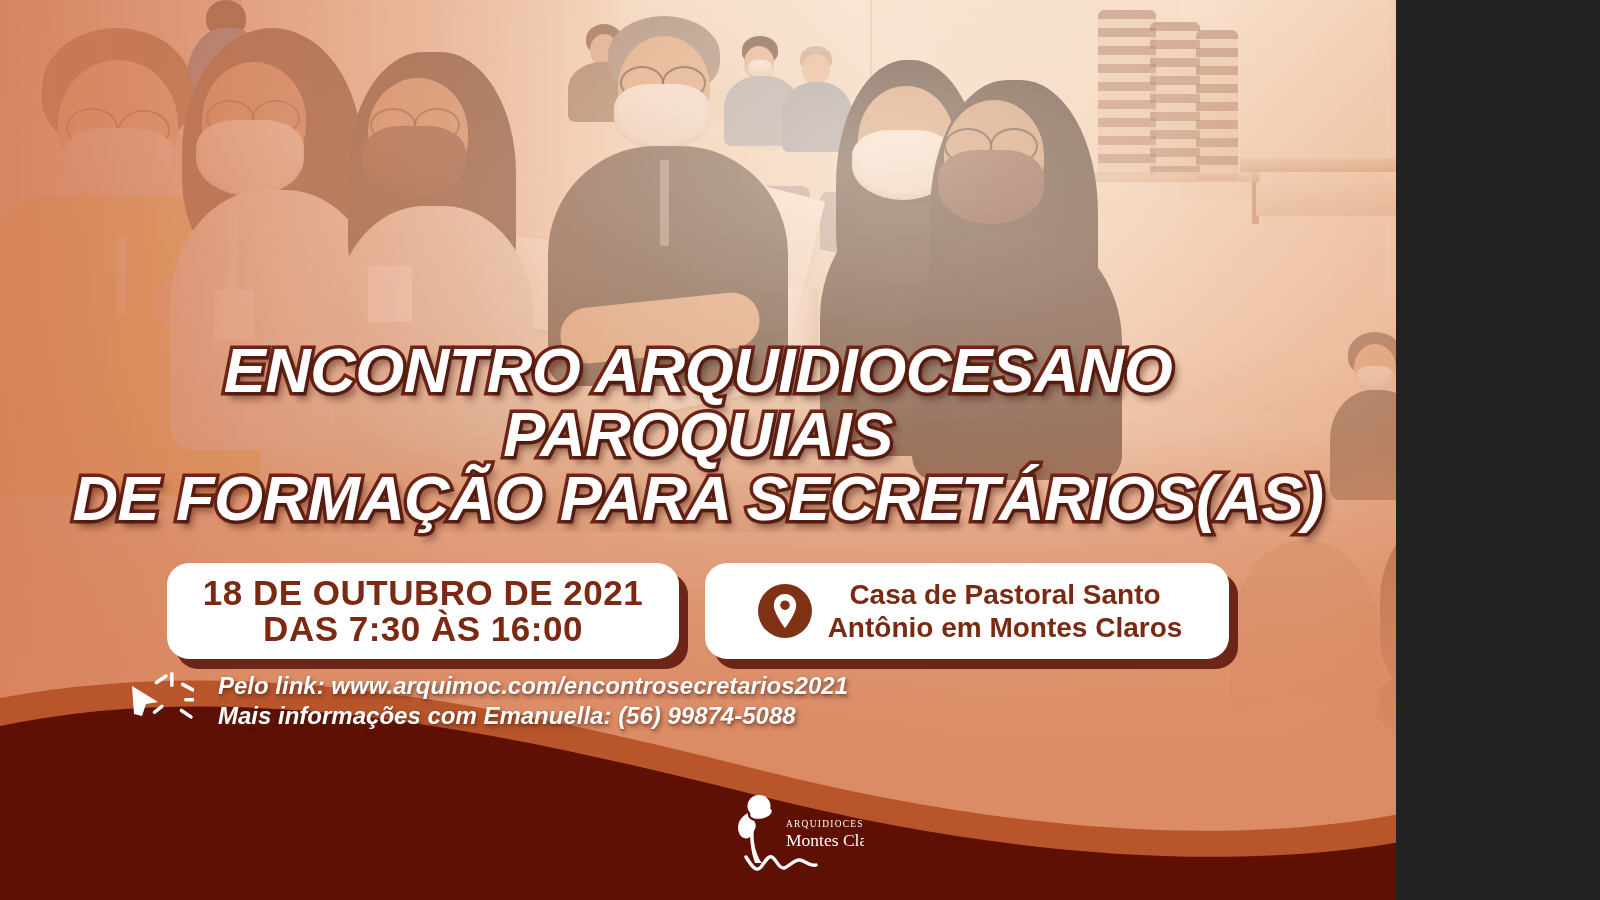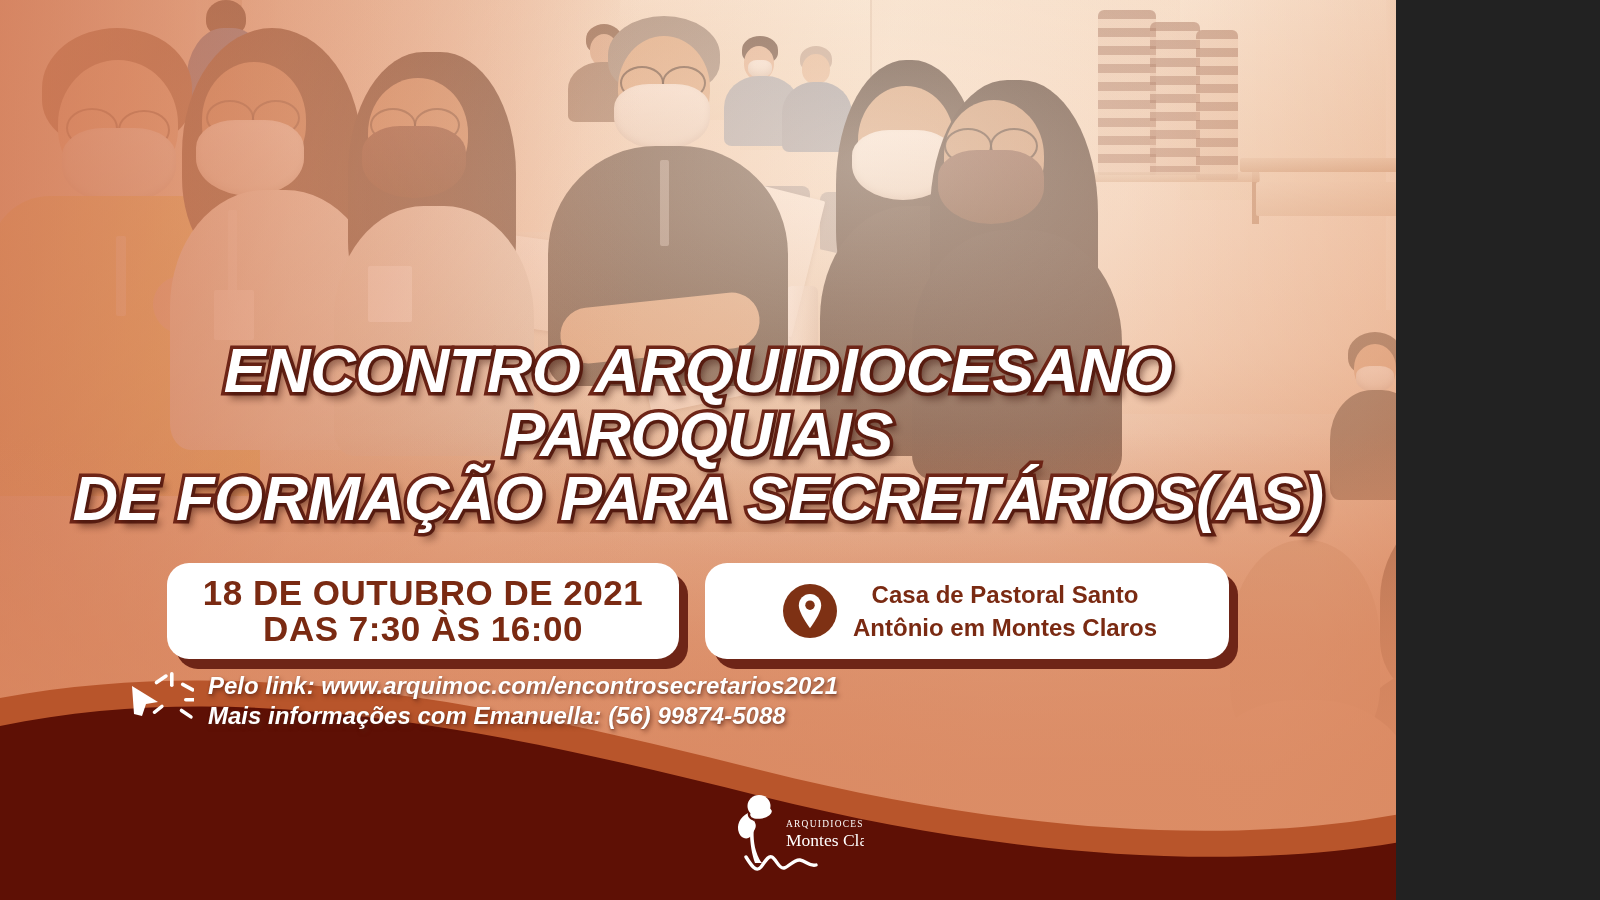--- a/index.html
+++ b/index.html
@@ -229,33 +229,33 @@
     border-radius: 50%;
     background: #7e3114;
     display: flex;
     align-items: center;
     justify-content: center;
     flex: 0 0 auto;
   }
   .local-text {
     color: #7a2a12;
     font-weight: 800;
-    font-size: 24px;
+    font-size: 28px;
     line-height: 33px;
     text-align: center;
   }
 
   
   .link-block {
     position: absolute;
     left: 128px;
     top: 668px;
     display: flex;
     align-items: center;
-    gap: 14px;
+    gap: 24px;
     z-index: 6;
   }
   .cursor-icon { width: 66px; height: 66px; flex: 0 0 auto; }
   .link-lines {
     color: #ffffff;
     font-style: italic;
     font-weight: 700;
     font-size: 24px;
     line-height: 30px;
     text-shadow: 2px 3px 4px rgba(90,35,20,.55), 0 1px 2px rgba(90,35,20,.5);

